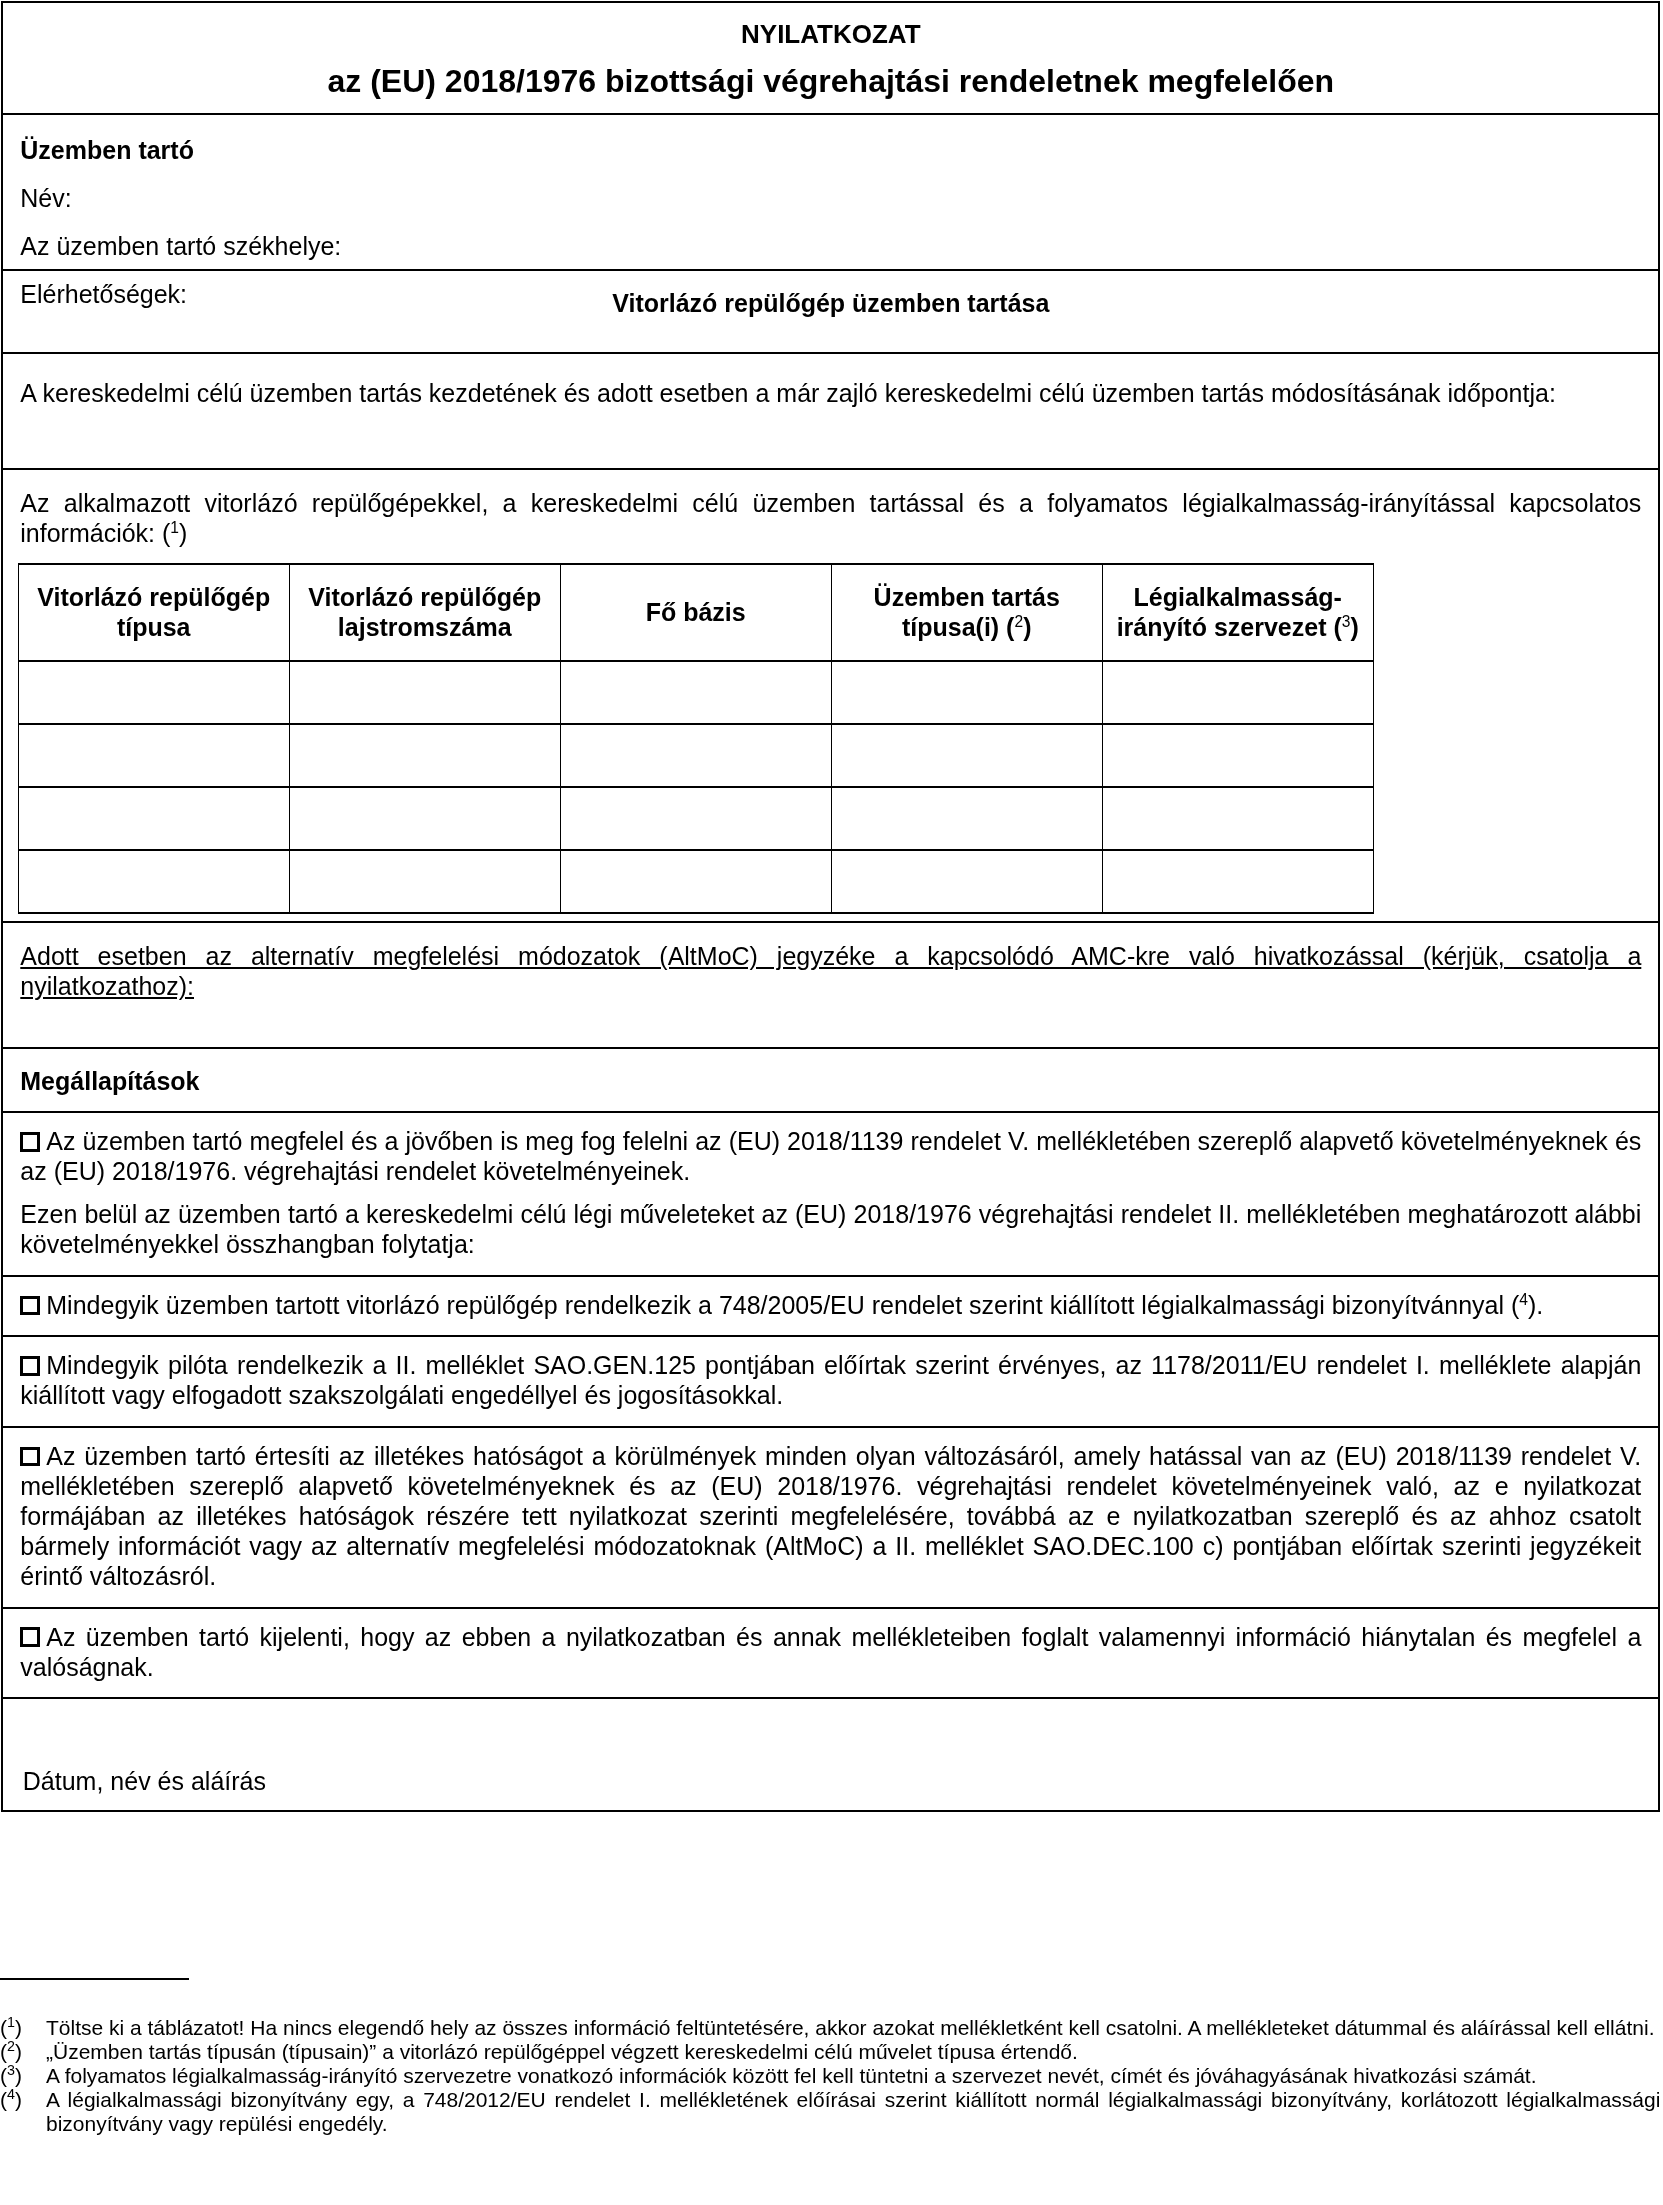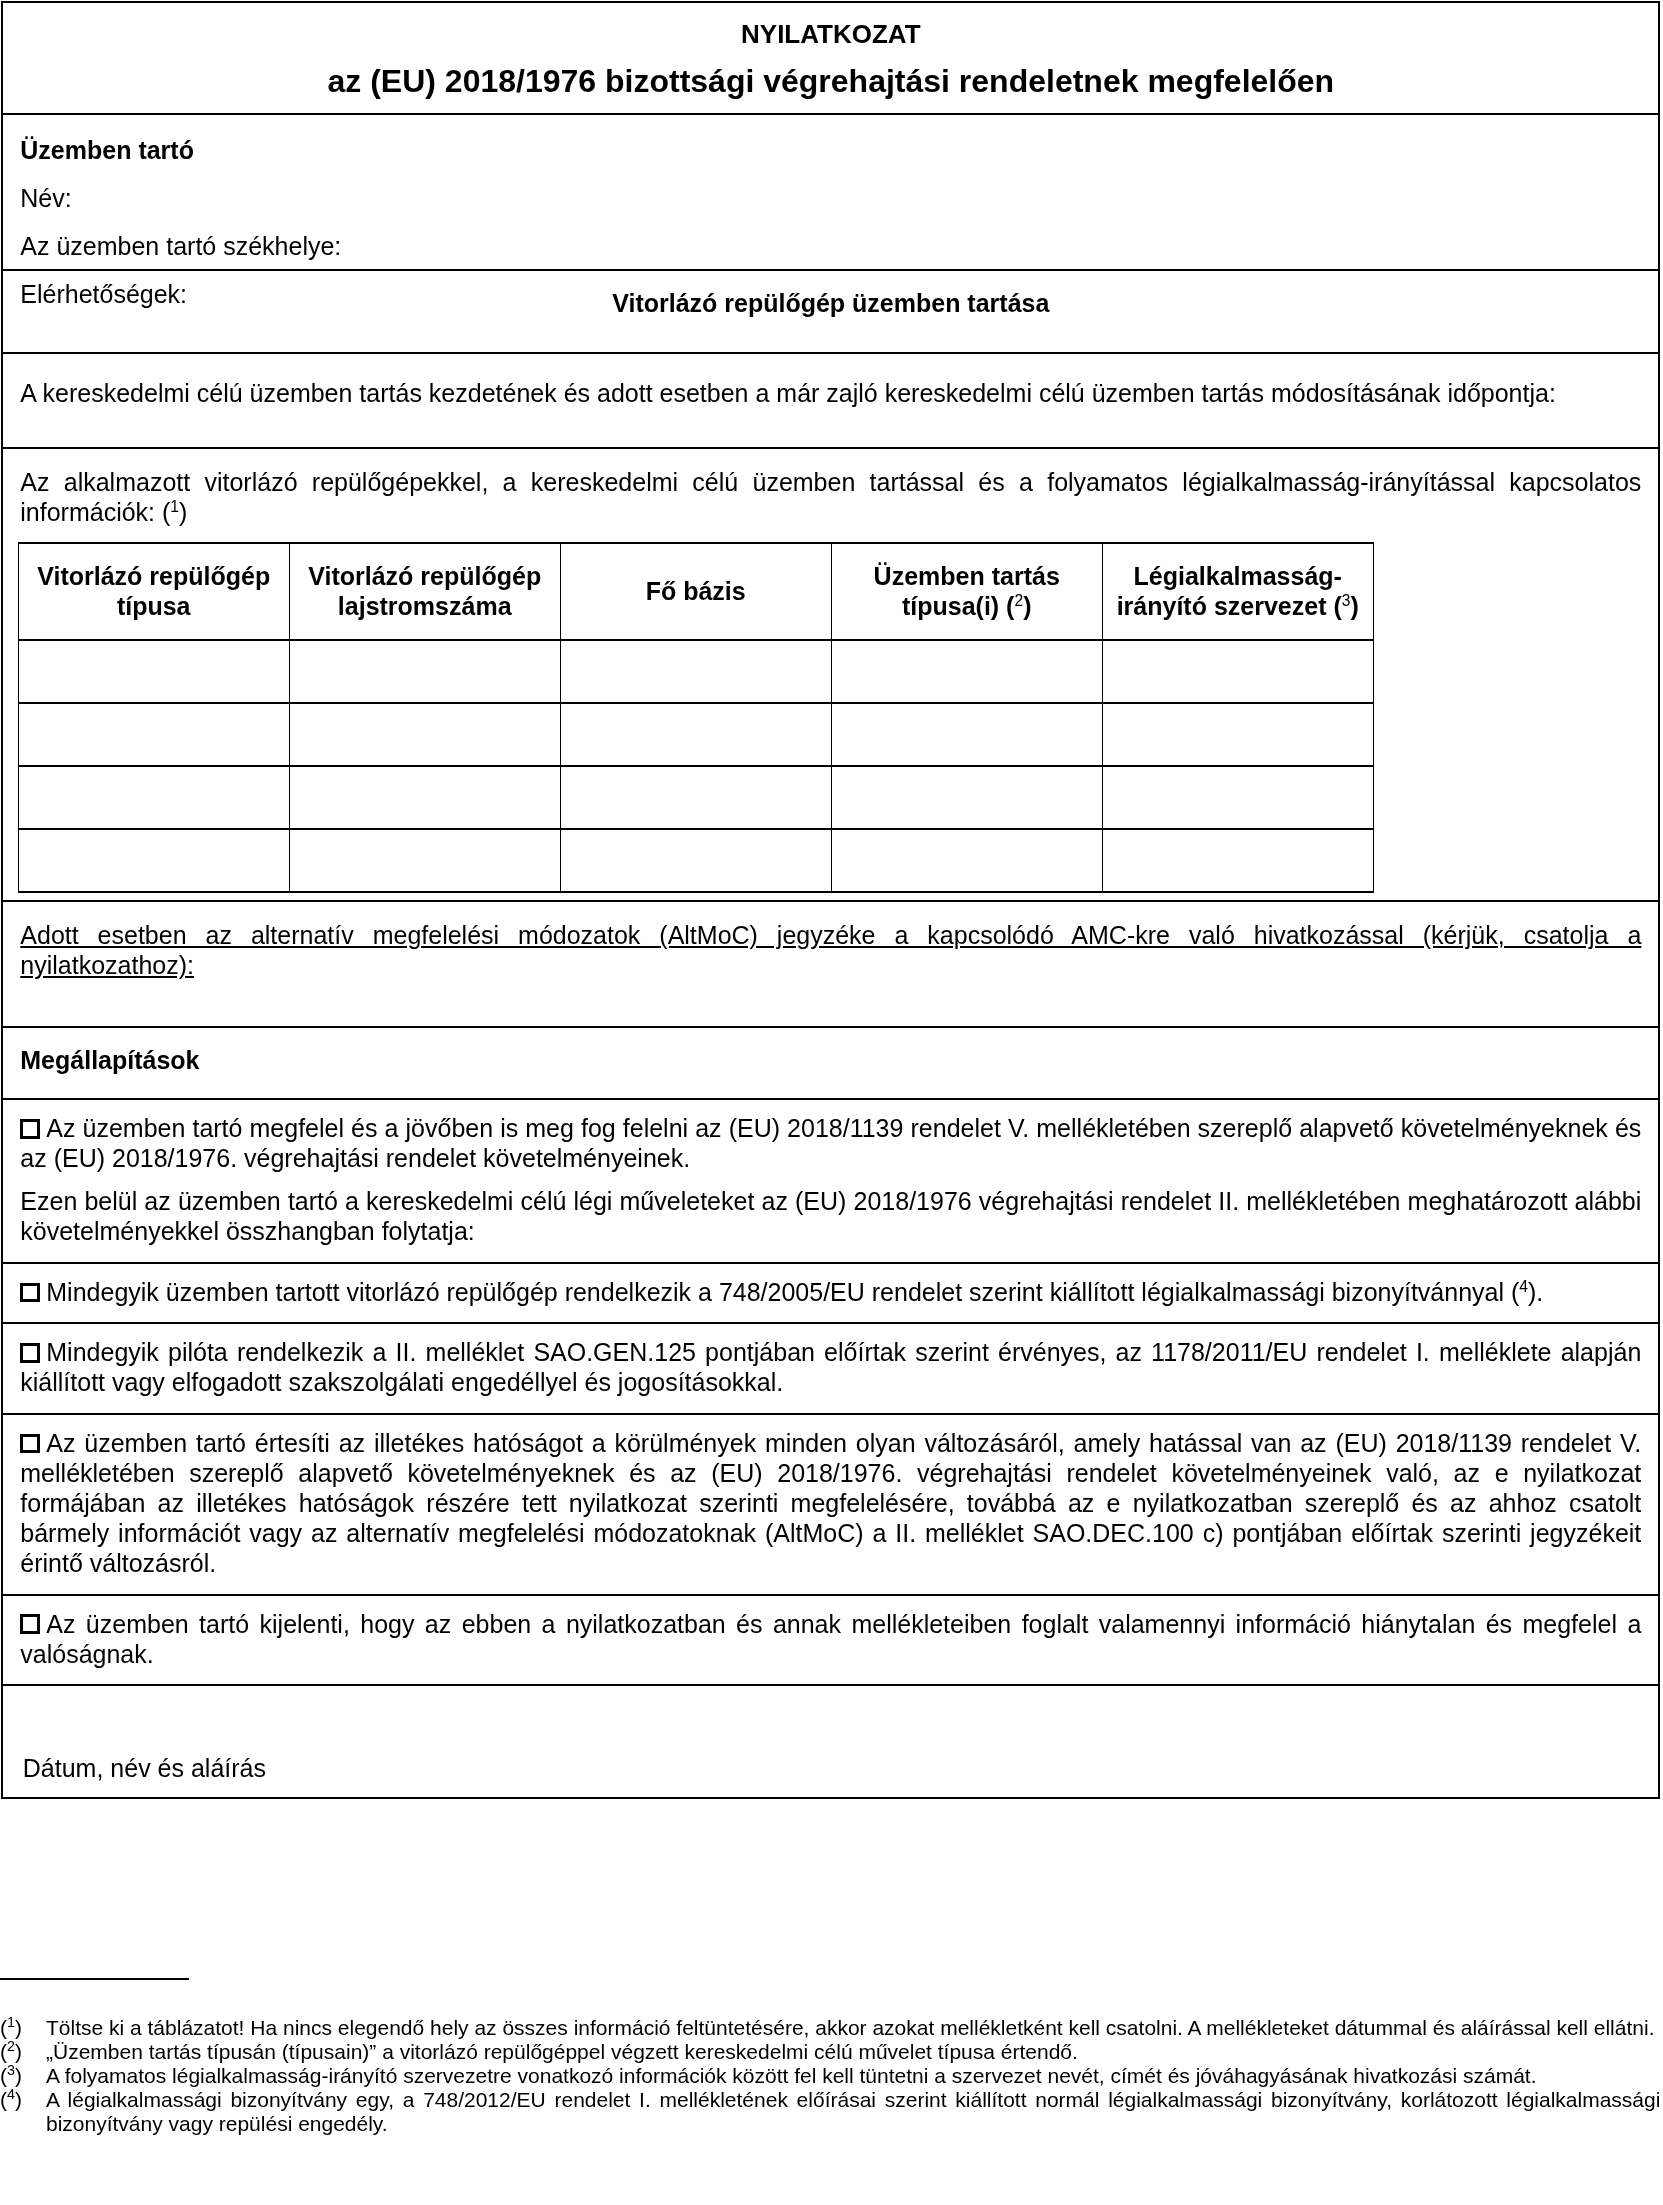--- a/index.html
+++ b/index.html
@@ -27,21 +27,21 @@
       padding: 0 17px;
     }
     .row:last-child { border-bottom: none; }
     .title-row { height: 112px; text-align: center; padding-top: 14.3px; }
     .title-row .t1 { font-weight: bold; font-size: 26px; line-height: 33px; }
     .title-row .t2 { font-size: 32px; line-height: 33px; margin-top: 14.3px; font-weight: bold; }
     .operator-row { height: 156px; padding-top: 10.4px; }
     .operator-row .line { height: 48px; line-height: 48px; }
     .operator-row .bold { font-weight: bold; }
     .glider-head-row { height: 83px; line-height: 64px; font-weight: bold; text-align: center; }
-    .start-row { height: 95px; padding-top: 23.4px; text-align: justify; }
+    .start-row { height: 116px; padding-top: 23.4px; text-align: justify; }
     .info-row { height: 453px; padding-top: 18px; }
     .info-row .para { text-align: justify; }
     sup.fn { font-size: 15.6px; line-height: 0; vertical-align: 9px; font-weight: normal; }
     table.ac {
       margin-top: 14.3px;
       width: 1356px;
       margin-left: -2.6px;
       border-collapse: collapse;
       table-layout: fixed;
     }
@@ -55,21 +55,21 @@
     table.ac th {
       height: 95px;
       font-weight: bold;
       text-align: center;
       vertical-align: middle;
       font-size: 25px;
       line-height: 30px;
     }
     table.ac td { height: 61px; }
     .altmoc-row { height: 126px; padding-top: 18px; text-align: justify; text-decoration: underline; }
-    .findings-head-row { height: 72px; line-height: 64px; font-weight: bold; }
+    .findings-head-row { height: 64px; line-height: 64px; font-weight: bold; }
     .check-row { padding-top: 13px; padding-bottom: 15.6px; text-align: justify; }
     .check-row p { margin: 0; }
     .check-row p + p { margin-top: 13px; }
     .cb {
       display: inline-block;
       width: 19.5px;
       height: 19.5px;
       border: 3.3px solid #000;
       box-sizing: border-box;
       vertical-align: -1.3px;

